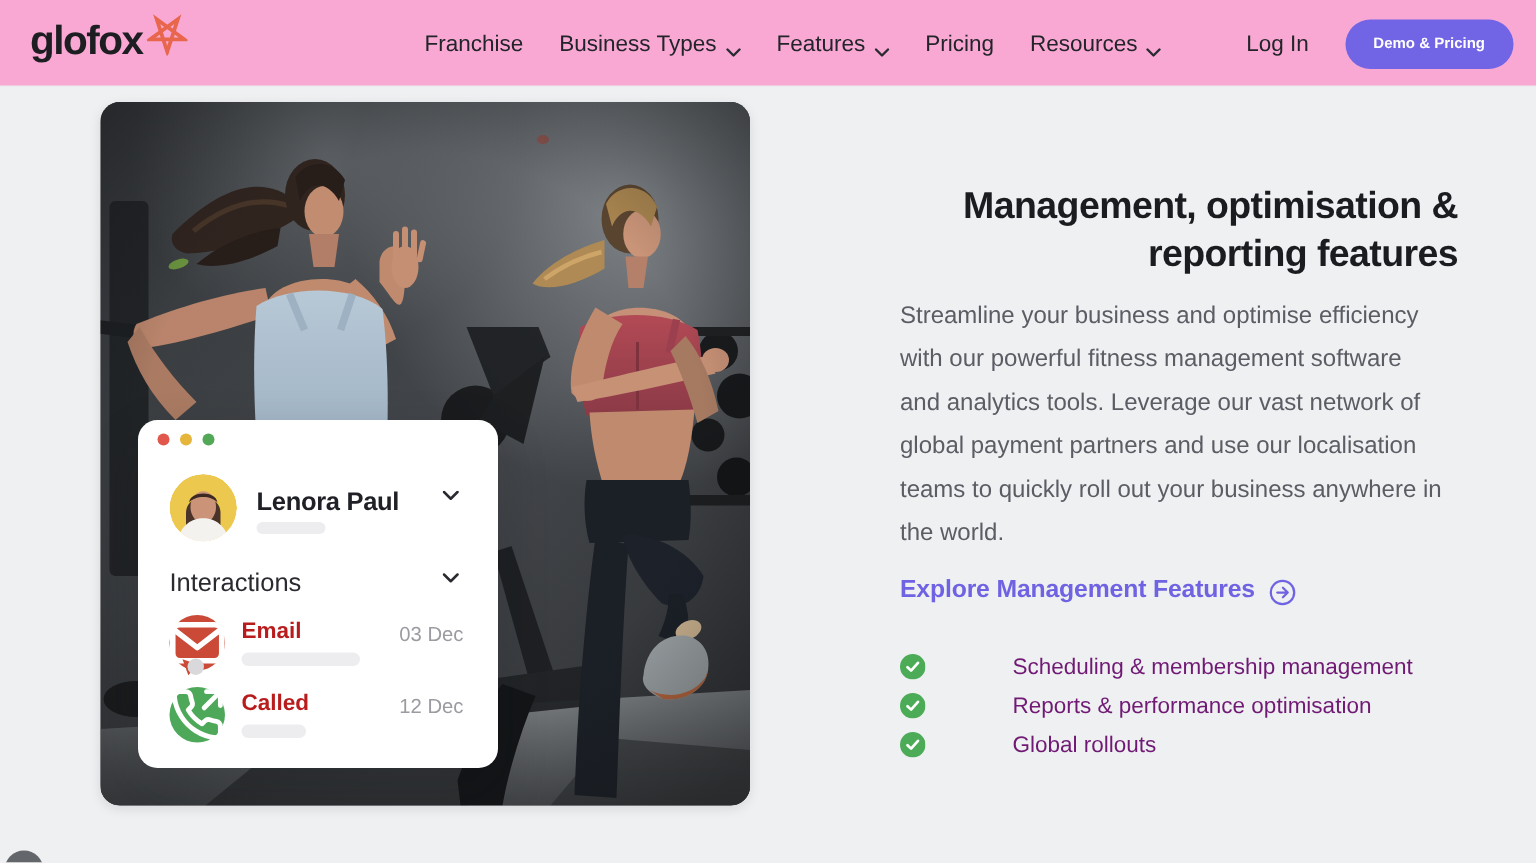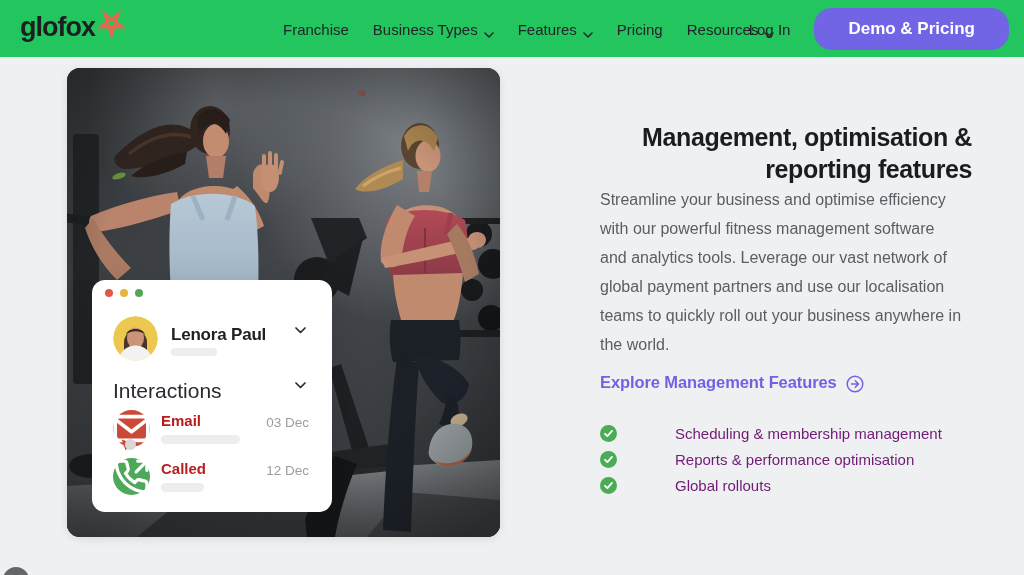--- a/index.html
+++ b/index.html
@@ -1,72 +1,72 @@
 <!DOCTYPE html>
 <html><head>
 <meta charset="utf-8">
 <style>
   * { box-sizing: border-box; margin: 0; padding: 0; }
   html,body { width:1024px; height:575px; }
   body { font-family: "Liberation Sans", sans-serif; background:#eef0f1; }
   .page { position:relative; width:1024px; height:575px; overflow:hidden; background:#eef0f1; }
 
   
-  .header { position:absolute; top:0; left:0; width:1024px; height:58px; background:#22c55e;
+  .header { position:absolute; top:0; left:0; width:1024px; height:58px; background:#f9a8d4;
             border-bottom:1px solid #e9ebec; }
   .logo { position:absolute; left:20px; top:12px; display:flex; align-items:center; cursor:pointer; }
   .logo-text { font-size:27px; font-weight:800; color:#1d1e22; letter-spacing:-1px; }
   .logo-fox { margin-left:3px; margin-top:-4px; }
   .nav { position:absolute; left:283px; top:0; height:58px; display:flex; align-items:center; gap:24px; }
   .nav-item { display:flex; align-items:flex-end; gap:6px; font-size:15px; color:#232429; cursor:pointer; white-space:nowrap; }
   .nav-caret { display:inline-flex; margin-top:2px; }
   .header-right { position:absolute; right:15px; top:0; height:58px; display:flex; align-items:center; gap:24px; }
   .login { font-size:15px; color:#232429; cursor:pointer; }
-  .cta-btn { background:#7165e6; color:#ffffff; font-size:17px; font-weight:700;
-             padding:11px 34px; border:none; border-radius:18px; cursor:pointer; }
+  .cta-btn { background:#7165e6; color:#ffffff; font-size:10px; font-weight:700;
+             padding:11px 19px; border:none; border-radius:18px; cursor:pointer; }
 
   
   .photo { position:absolute; left:67px; top:68px; width:433px; height:469px;
            border-radius:13px; overflow:hidden; background:#3a3d41;
            box-shadow:0 2px 8px rgba(20,22,26,.10); }
   .photo svg { display:block; width:100%; height:100%; }
 
   
   .crm-card { position:absolute; left:25px; top:212px; width:240px; height:232px;
               background:#ffffff; border-radius:13px;
               box-shadow:0 14px 34px rgba(15,18,25,.20); }
   .win-dots { position:absolute; left:13px; top:9px; display:flex; gap:7px; }
   .win-dot { width:8px; height:8px; border-radius:50%; }
   .dot-red { background:#e2574b; } .dot-yellow { background:#e5b53c; } .dot-green { background:#53a858; }
   .avatar { position:absolute; left:21px; top:36px; width:45px; height:45px; border-radius:50%; overflow:hidden; }
   .contact-name { position:absolute; left:79px; top:45px; font-size:17px; font-weight:700; color:#202126; letter-spacing:-.2px; }
   .bar { background:#ededf0; border-radius:5px; position:absolute; }
   .bar-name { left:79px; top:68px; width:46px; height:8px; }
   .chev-1 { position:absolute; left:203px; top:47px; }
-  .section-label { position:absolute; left:21px; top:99px; font-size:21px; color:#2a2b30; }
+  .section-label { position:absolute; left:21px; top:99px; font-size:17px; color:#2a2b30; }
   .chev-2 { position:absolute; left:203px; top:102px; }
   .int-circle { position:absolute; left:21px; width:37px; height:37px; border-radius:50%;
                 display:flex; align-items:center; justify-content:center; }
   .circ-email { top:130px; background:#cb4a37; }
   .circ-email::after { content:""; position:absolute; left:7px; bottom:-3px; width:0; height:0;
                  border-left:7px solid transparent; border-right:4px solid transparent;
                  border-top:9px solid #cb4a37; transform:rotate(18deg); }
   .circ-called { top:178px; background:#4ea85a; }
   .timeline-dot { position:absolute; left:33px; top:159px; width:11px; height:11px; border-radius:50%; background:#d9d9dc; z-index:2; }
   .int-label { position:absolute; left:69px; font-size:15px; font-weight:700; color:#b91c1c; }
   .lbl-email { top:132px; } .lbl-called { top:180px; }
   .int-date { position:absolute; right:23px; font-size:13.5px; color:#9b9ca1; }
   .date-email { top:135px; } .date-called { top:183px; }
   .bar-email { left:69px; top:155px; width:79px; height:9px; }
   .bar-called { left:69px; top:203px; width:43px; height:9px; }
 
   
   .content { position:absolute; left:600px; top:121px; width:372px; }
   .heading { font-size:25px; line-height:32px; font-weight:800; color:#1b1c20; letter-spacing:-.4px;text-align:right; }
-  .para { margin-top:0; font-size:16px; line-height:29px; color:#5b5d64; }
+  .para { margin-top:11px; font-size:16px; line-height:29px; color:#5b5d64; }
   .explore-link { margin-top:14px; display:flex; gap:9px; cursor:pointer; }
   .explore-label { font-size:16.5px; font-weight:700; color:#6f63e3; letter-spacing:-.1px; }
   .checklist { margin-top:27px; }
   .check-row { display:flex; align-items:center; gap:15px; height:26px; }
   .check-icon { flex:0 0 auto; display:inline-flex; }
   .check-label { font-size:15px; color:#701a75;margin-left:43px; }
 
   .chat-peek { position:absolute; left:3px; bottom:-18px; width:26px; height:26px;
                border-radius:50%; background:#63666b; cursor:pointer; }
 </style>

